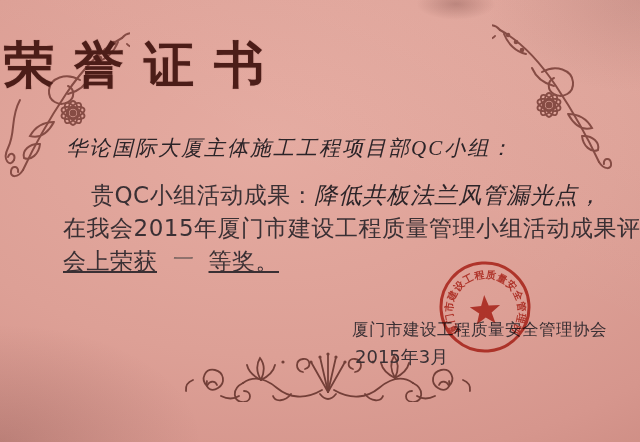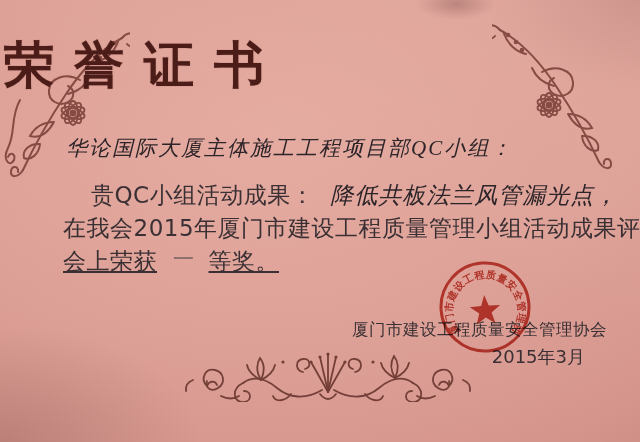--- a/index.html
+++ b/index.html
@@ -27,33 +27,33 @@
   .body-line{
     position:absolute;left:63px;font-size:23px;letter-spacing:0.5px;
     color:#3a3034;white-space:nowrap;
   }
   .bl1{top:180px;padding-left:28px;}
   .bl2{top:213px;}
   .bl3{top:246px;text-decoration:underline;}
   .bl4{top:279px;padding-left:32px;}
   .hand{
     font-family:"DejaVu Serif","Liberation Serif",serif;font-style:italic;
-    color:#2c2428;letter-spacing:1px;margin-left:16px;
+    color:#2c2428;letter-spacing:1px;
   }
   .grade{
     display:inline-block;margin:0 16px 0 14px;color:#786460;
     font-family:"DejaVu Serif","Liberation Serif",serif;font-style:italic;
     transform:translateY(-3px);font-size:21px;
   }
   .issuer{
     position:absolute;top:319px;left:352px;font-size:16.5px;
     color:#3a3034;white-space:nowrap;letter-spacing:0.5px;z-index:3;
   }
   .date{
-    position:absolute;top:345px;left:355px;width:230px;text-align:right;
+    position:absolute;top:345px;left:355px;width:230px;text-align:left;
     font-size:18px;color:#3a3034;z-index:3;
   }
   .orn{position:absolute;opacity:0.88;}
   .orn-tl{left:10px;top:30px;}
   .orn-tr{left:492px;top:22px;transform:scaleX(-1);}
   .orn-left-tail{left:0px;top:98px;}
   .orn-bottom{left:183px;top:350px;opacity:0.92;}
   .seal{
     position:absolute;left:437px;top:259px;width:96px;height:96px;
     mix-blend-mode:multiply;opacity:0.88;z-index:4;transform:rotate(-4deg);

